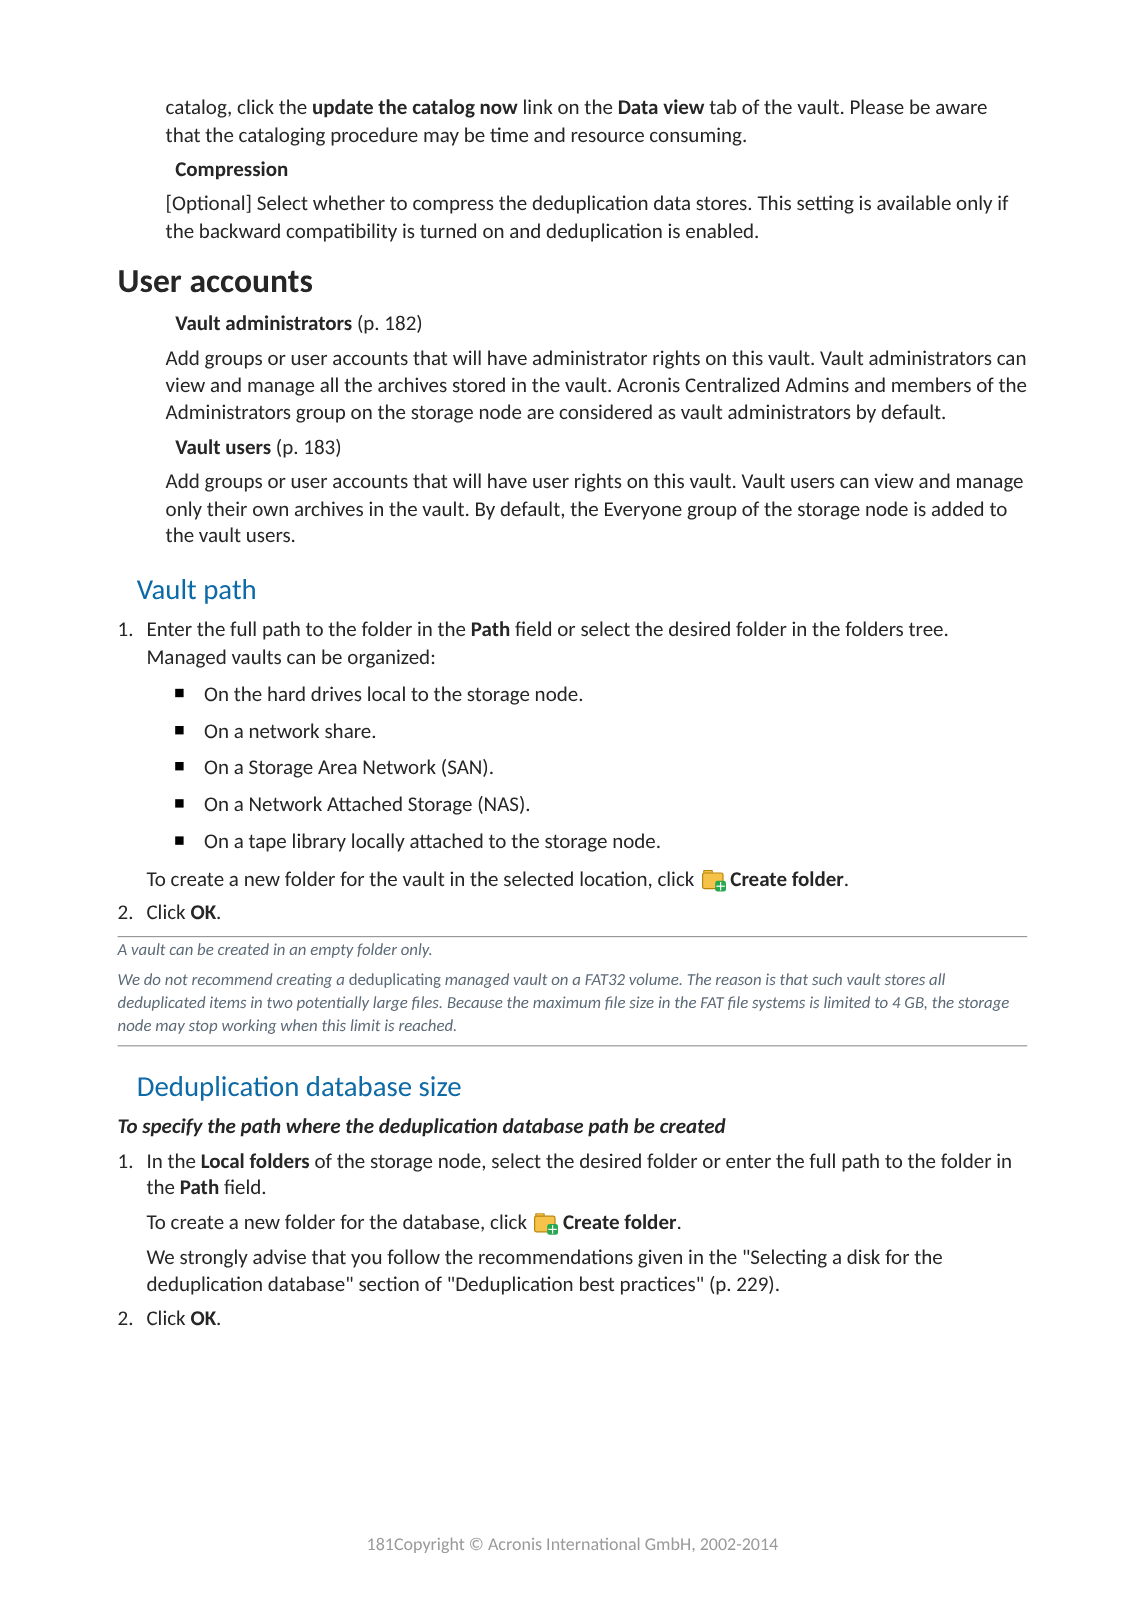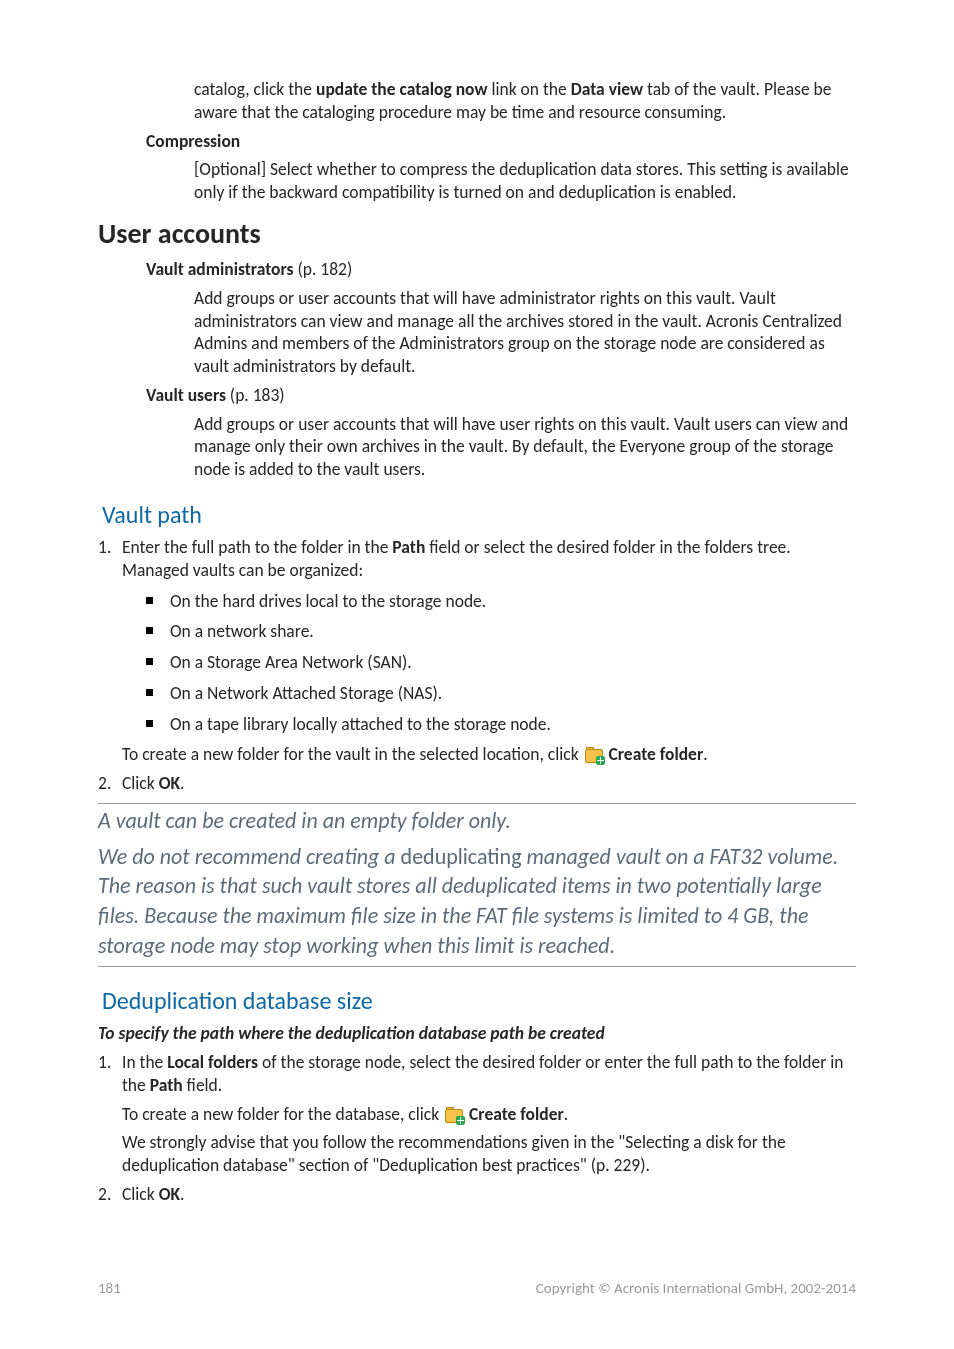--- a/index.html
+++ b/index.html
@@ -16,34 +16,34 @@
   .page {
     padding: 78px 98px 0 98px;
     box-sizing: border-box;
     font-size: 17.5px;
     line-height: 1.3;
   }
   .body-indent {
     margin-left: 48px;
   }
   .body-indent2 {
-    margin-left: 96px;
+    margin-left: 40px;
   }
   p { margin: 0 0 6px 0; }
   .bold { font-weight: bold; }
   .h2 {
     font-size: 28px;
     font-weight: bold;
     margin: 12px 0 6px 0;
   }
   .h-blue {
     color: #0d6aa6;
     font-size: 24px;
     font-weight: 400;
-    margin: 18px 0 6px 4px;
+    margin: 18px 0 6px 16px;
   }
   .bolditalic { font-weight: bold; font-style: italic; }
   .bullets {
     list-style: none;
     padding: 0;
     margin: 4px 0 8px 24px;
   }
   .bullets li {
     position: relative;
     padding-left: 24px;
@@ -78,21 +78,21 @@
   }
   .numlist .continued { margin-left: 24px; }
   hr.note-rule {
     border: none;
     border-top: 1px solid #999;
     margin: 6px 0 2px 0;
   }
   .note {
     color: #5d6b78;
     font-style: italic;
-    font-size: 22px;
+    font-size: 14px;
     line-height: 1.35;
   }
   .icon {
     display: inline-block;
     vertical-align: -3px;
     width: 18px;
     height: 16px;
     position: relative;
     margin: 0 2px 0 2px;
   }
@@ -128,21 +128,21 @@
     background: #fff;
   }
   .icon .plus::before { left: 4px; top: 1px; width: 1px; height: 7px; }
   .icon .plus::after  { top: 4px; left: 1px; height: 1px; width: 7px; }
   .footer {
     position: absolute;
     bottom: 52px;
     left: 98px;
     right: 98px;
     display: flex;
-    justify-content: space-between;
+    justify-content: center;
     color: #9a9a9a;
     font-size: 15px;
   }
 </style>
 </head>
 <body>
 
 <div class="page">
 
   <p class="body-indent2">

